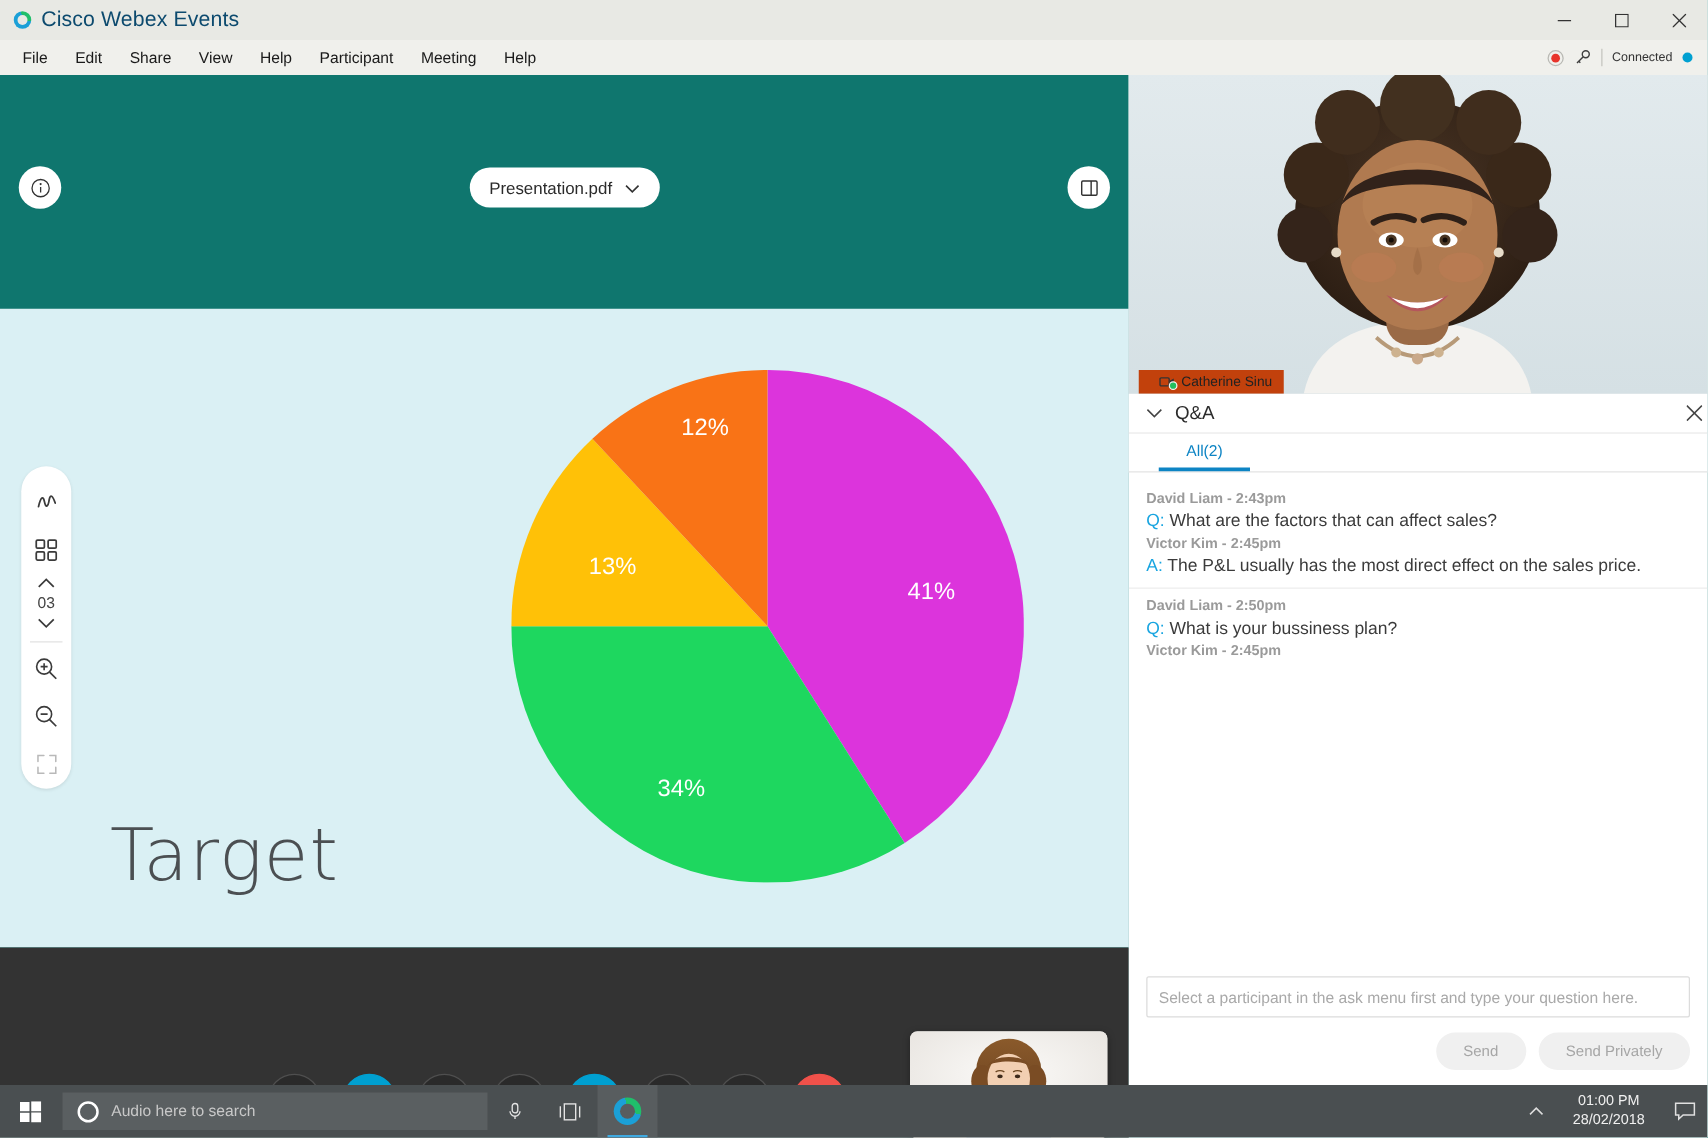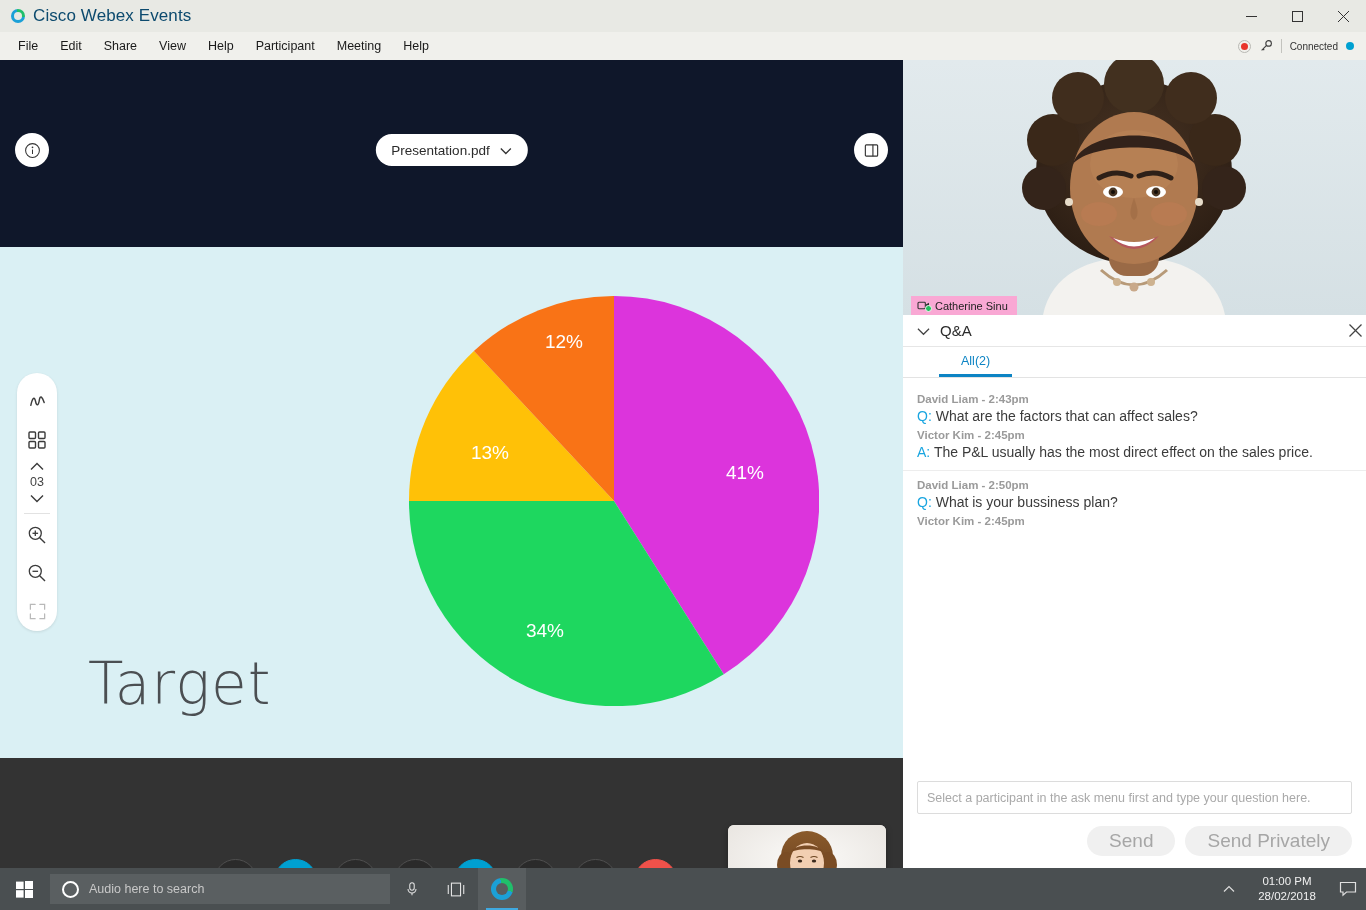--- a/index.html
+++ b/index.html
@@ -54,21 +54,21 @@
     border: 1.2px solid #b9b9b4; display: flex; align-items: center; justify-content: center;
   }
   .rec-dot i { width: 7px; height: 7px; border-radius: 50%; background: #e8342b; display: block; }
   .key-ico { color: #3f3f3f; display: flex; }
   .vdivider { width: 1px; height: 14px; background: #c3c3be; }
   .conn-blue { width: 8px; height: 8px; border-radius: 50%; background: #00a0d1; }
 
   
   .stage {
     position: absolute; top: 60px; left: 0; width: 903px; height: 808px;
-    background: #0f172a;
+    background: #0f766e;
   }
   .stage-top {
     position: relative; width: 903px; height: 127px;
   }
   .round-btn {
     position: absolute; width: 34px; height: 34px; border-radius: 50%;
     background: #ffffff; display: flex; align-items: center; justify-content: center;
     color: #333;
   }
   .info-btn { left: 15px; top: 73px; }
@@ -144,40 +144,40 @@
     position: absolute; top: 60px; left: 903px; width: 463px; height: 808px;
     background: #ffffff; display: flex; flex-direction: column;
   }
   .video-main {
     position: relative; width: 463px; height: 255px; overflow: hidden;
     background: #dde5e8; flex: none;
   }
   .video-main svg { display: block; }
   .nametag {
     position: absolute; left: 8px; bottom: 0; height: 19px;
-    background: #f9a8d4; display: flex; align-items: center; gap: 5px;
-    padding: 0 9px 0 6px; font-size: 11px; color: #222;
+    background: #c2410c; display: flex; align-items: center; gap: 5px;
+    padding: 0 9px 0 16px; font-size: 11px; color: #222;
   }
   .cam-ico { position: relative; display: flex; }
   .cam-ico .gdot {
     position: absolute; right: -2px; bottom: -1px; width: 7px; height: 7px;
     border-radius: 50%; background: #23bf5f; border: 1px solid #f4f4f2;
   }
 
   .qa-header {
     height: 32px; border-bottom: 1px solid #e6e6e6;
     display: flex; align-items: center; padding: 0 4px 0 14px; flex: none;
     background: #fff;
   }
   .qa-title { font-size: 15px; color: #2b2b2b; margin-left: 10px; font-weight: 400; }
   .qa-close { margin-left: auto; color: #444; display: flex; }
 
   .qa-tabs {
     height: 31px; border-bottom: 1px solid #e3e3e3; display: flex; align-items: stretch;
-    padding-left: 36px; flex: none; background: #fff;
+    padding-left: 24px; flex: none; background: #fff;
   }
   .qa-tab {
     font-size: 12.5px; color: #0d84c4; display: flex; align-items: center;
     padding: 0 22px; border-bottom: 3px solid transparent;
   }
   .qa-tab.sel { border-bottom-color: #0d84c4; }
 
   .qa-list { flex: 1 1 auto; overflow: hidden; padding-top: 7px; }
   .qa-group { padding: 5px 14px 7px 14px; border-bottom: 1px solid #ededed; }
   .qa-group:last-child { border-bottom: none; }
@@ -188,21 +188,21 @@
   .qa-compose { flex: none; padding: 0 14px 12px 14px; }
   .qa-input {
     width: 435px; height: 33px; border: 1px solid #dcdcdc; background: #fff;
     border-radius: 2px; font-size: 12.5px; color: #444;
     padding: 0 9px; font-family: "Liberation Sans", sans-serif;
   }
   .qa-input::placeholder { color: #a9a9a9; }
   .qa-btns { display: flex; justify-content: flex-end; gap: 10px; margin-top: 12px; }
   .qa-btn {
     height: 30px; padding: 0 22px; border-radius: 15px; border: none;
-    background: #f0f0f0; color: #a6a6a6; font-size: 19px;
+    background: #f0f0f0; color: #a6a6a6; font-size: 12px;
     font-family: "Liberation Sans", sans-serif;
   }
 
   
   .taskbar {
     position: absolute; left: 0; top: 868px; width: 1366px; height: 42px;
     background: #4a4f51; display: flex; align-items: center;
   }
   .tb-start {
     width: 48px; height: 42px; display: flex; align-items: center; justify-content: center;

